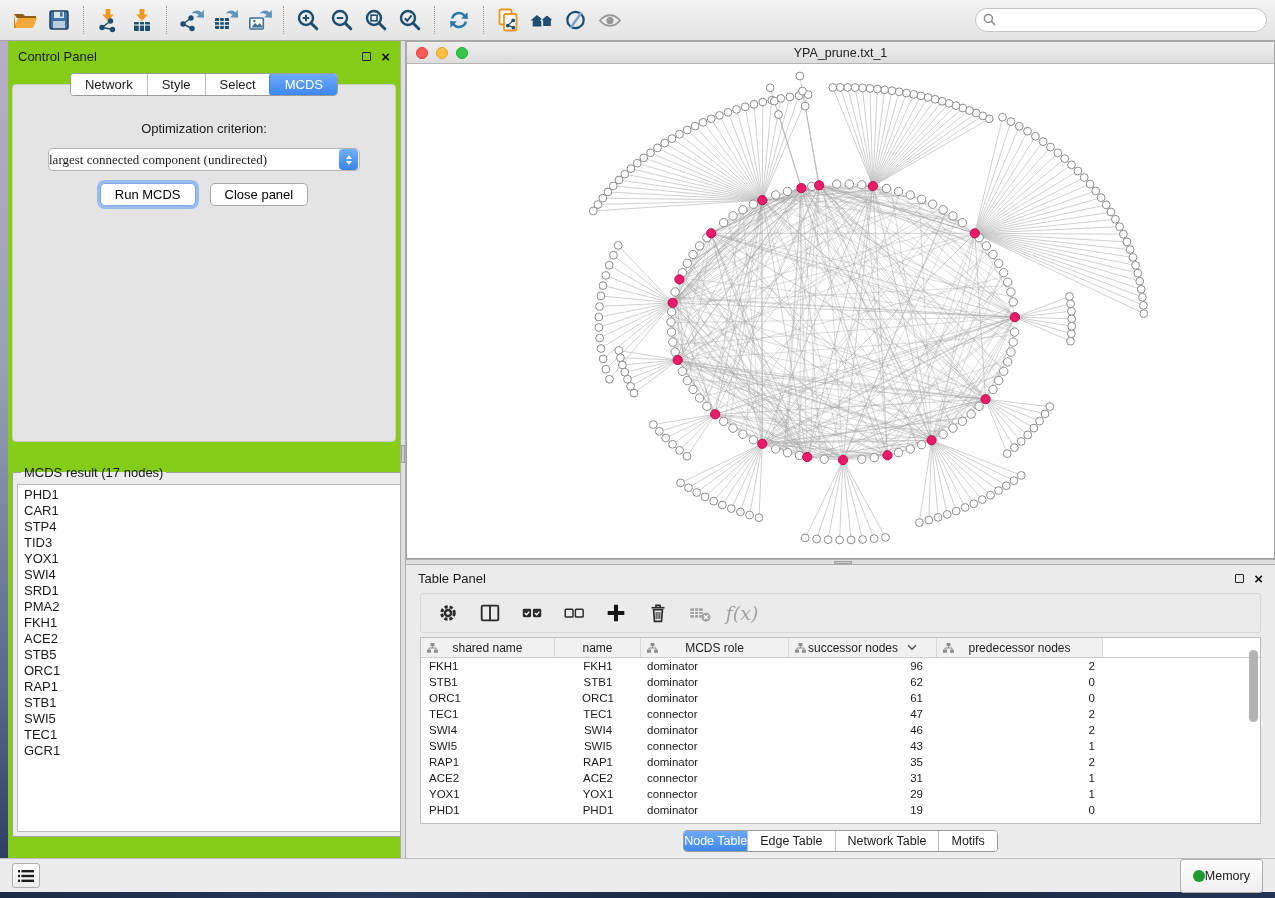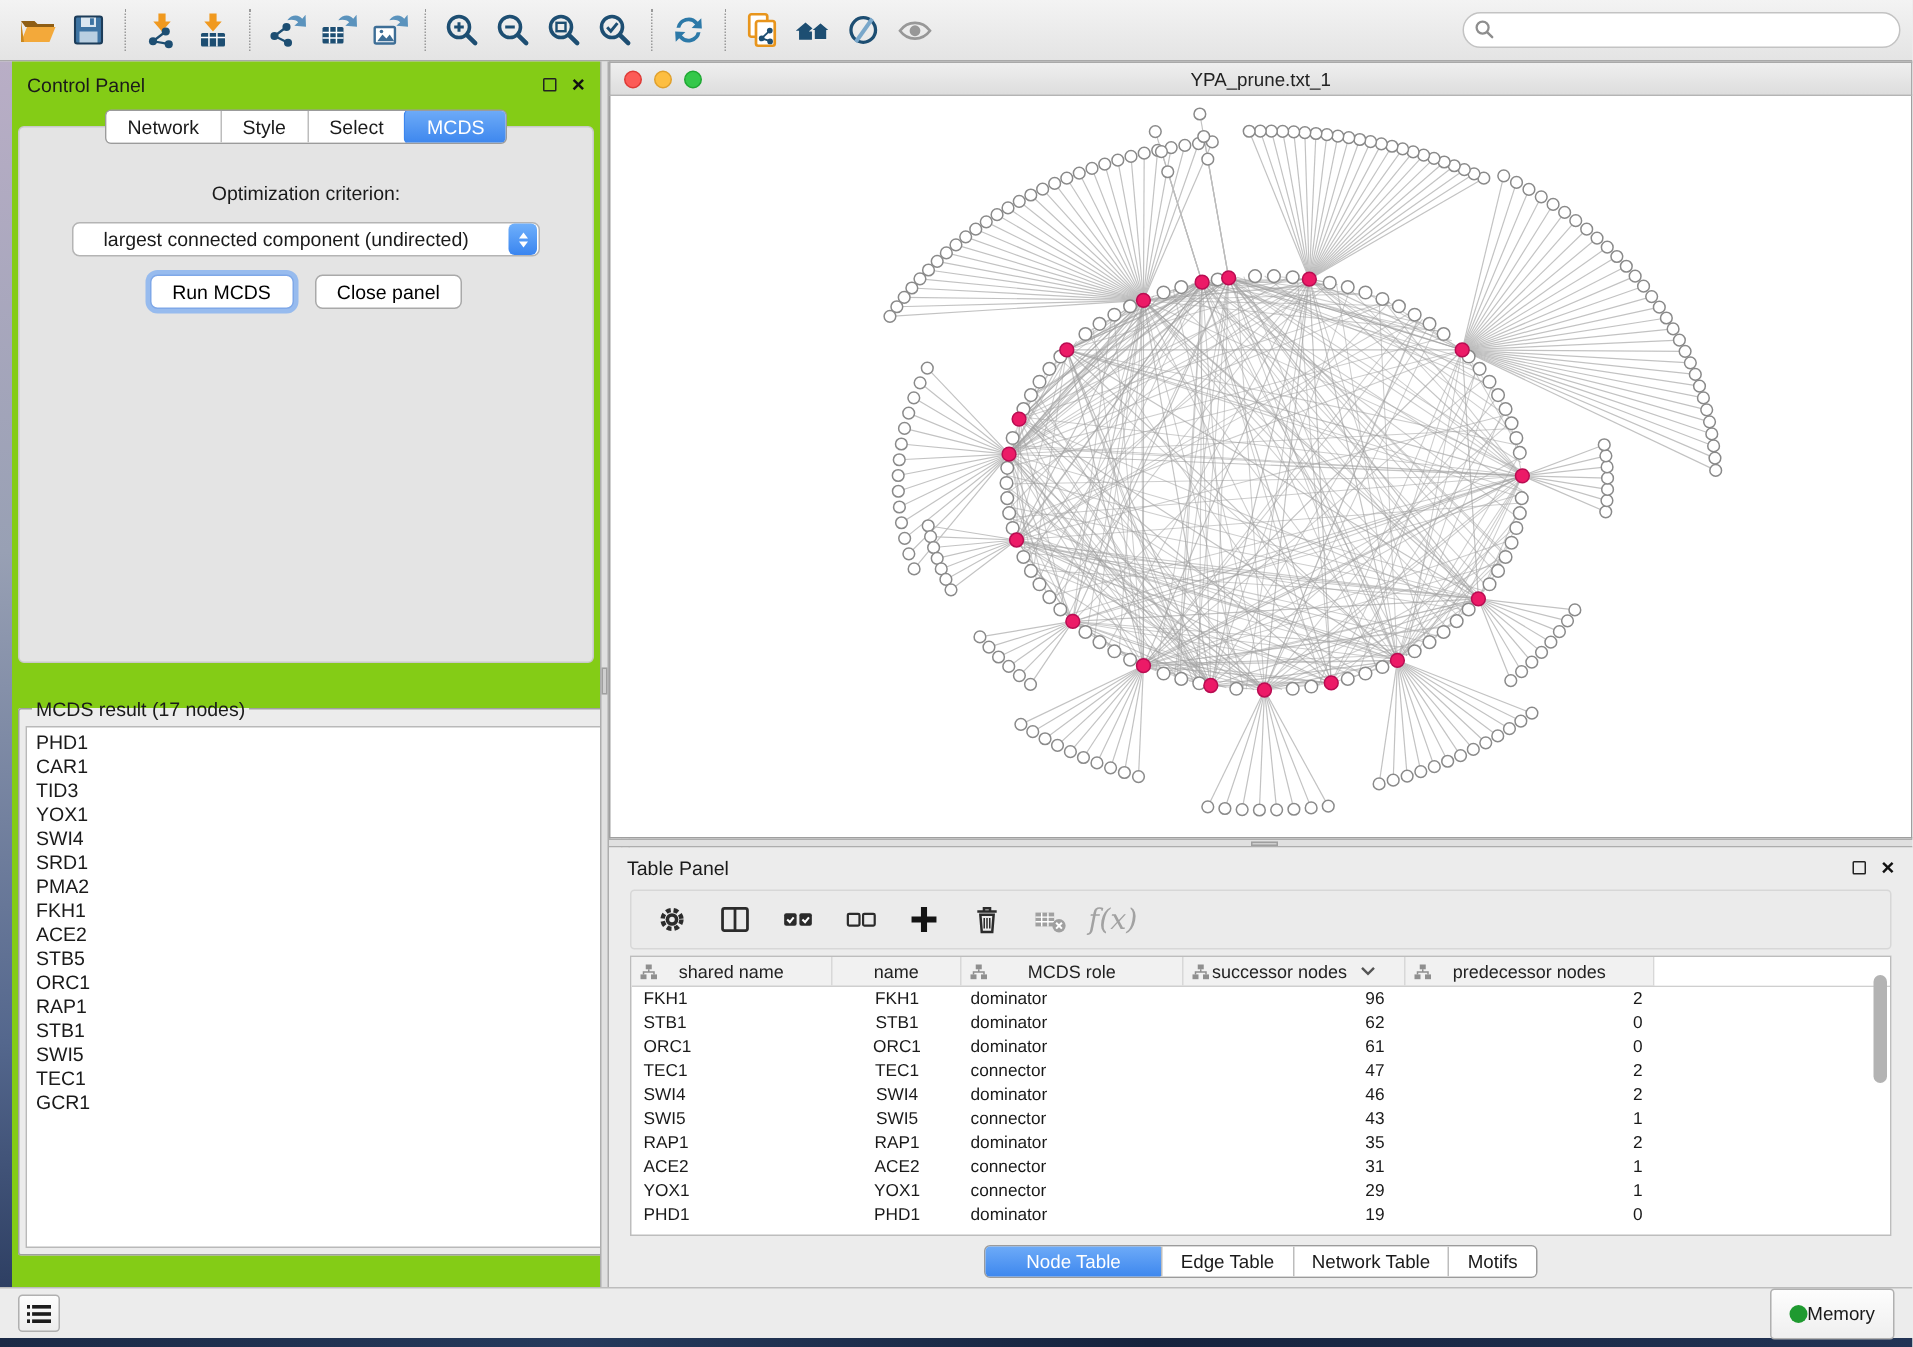--- a/index.html
+++ b/index.html
@@ -34,21 +34,21 @@
   .cp-tabs-row { position:relative; z-index:2; display:flex; justify-content:center; margin-top:2px; }
   .seg-group { display:inline-flex; background:#fff; border:1px solid #9b9b9b; border-radius:4px; overflow:hidden; }
   .seg { padding:3px 14px; font-size:13px; background:#fff; border-left:1px solid #bdbdbd; cursor:default; }
   .seg:first-child { border-left:none; }
   .seg.active { background:linear-gradient(#6facf8,#3c86ee); color:#fff; border-left-color:#3c86ee; border-radius:4px; margin:-1px; padding:4px 15px; }
   .cp-inner { position:relative; margin:-12px 4px 16px 4px; padding-top:12px; height:358px;
     background:#e4e4e4; border:1px solid #c9c9c9; border-radius:4px; }
   .opt-label { text-align:center; margin-top:24px; font-size:13px; }
   .select-box { margin:12px auto 0 auto; width:312px; height:23px; background:#fff; border:1px solid #b4b4b4; border-radius:5px;
     display:flex; align-items:center; position:relative; }
-  .select-text { flex:1; padding:0 20px; font-size:13px; white-space:nowrap; overflow:hidden; }
+  .select-text { flex:1; padding:0 0; font-size:13px; white-space:nowrap; overflow:hidden;font-family:Liberation Serif, serif; }
   .select-stepper { width:19px; height:21px; margin-right:1px; border-radius:4px; background:linear-gradient(#6fb0fb,#3a85f0);
     display:flex; flex-direction:column; align-items:center; justify-content:center; gap:2px; }
   .select-stepper i { display:block; width:0; height:0; border-left:3.5px solid transparent; border-right:3.5px solid transparent; }
   .chev-up { border-bottom:4px solid #fff; }
   .chev-dn { border-top:4px solid #fff; }
   .cp-buttons { display:flex; justify-content:center; gap:14px; margin-top:12px; }
   .btn { background:#fff; border:1px solid #a9a9a9; border-radius:5px; padding:3px 14px; font-size:13px; cursor:default; }
   .btn.focus-ring { box-shadow:0 0 0 3px rgba(100,160,245,.6); border-color:#7fa8e8; }
   .mcds-fieldset { position:absolute; left:4px; top:424px; width:408px; height:372px;
     border:1px solid #9f9f9f; border-radius:2px; padding:4px; background:#ececec; }
@@ -89,21 +89,21 @@
   .thead { display:flex; height:20px; background:#f1f1f1; border-bottom:1px solid #cfcfcf; }
   .th { display:flex; align-items:center; justify-content:center; gap:5px; border-right:1px solid #d8d8d8;
     font-size:12px; color:#222; position:relative; }
   .th .tree-ico { position:absolute; left:5px; top:4px; }
   .trow { display:flex; height:16px; }
   .td { font-size:11.5px; line-height:16px; white-space:nowrap; overflow:hidden; }
   .tscroll { position:absolute; right:2px; top:12px; width:9px; height:170px; }
   .tthumb { position:absolute; left:0; top:0; width:9px; height:72px; background:#b3b3b3; border-radius:5px; }
   .tp-tabs { display:flex; justify-content:center; margin-top:6px; }
   .tp-tabs .seg { font-size:12.5px; padding:3px 12px; }
-  .tp-tabs .seg.active { padding:4px 28px; }
+  .tp-tabs .seg.active { padding:4px 1px; }
 
   
   .status-bar { position:absolute; left:0; top:858px; width:1275px; height:34px; background:#ececec; border-top:1px solid #bdbdbd;
     display:flex; align-items:center; padding:0 12px; }
   .list-btn { width:28px; height:25px; background:linear-gradient(#fdfdfd,#ededed); border:1px solid #b0b0b0; border-radius:3px;
     display:flex; align-items:center; justify-content:center; }
   .memory-btn { margin-left:auto; height:34px; background:linear-gradient(#fdfdfd,#efefef); border:1px solid #b0b0b0; border-radius:3px;
     display:flex; align-items:center; gap:0; padding:0 12px; font-size:12.5px; }
   .mem-dot { width:12px; height:12px; border-radius:50%; background:#1f9a30; display:inline-block; }
 </style>
@@ -281,20 +281,21 @@
       <button class="btn focus-ring">Run MCDS</button>
       <button class="btn">Close panel</button>
     </div>
   </div>
   <fieldset class="mcds-fieldset">
     <legend>MCDS result (17 nodes)</legend>
     <div class="mcds-list">
       <div id="mcds-items">
           <div class="mcds-item">PHD1</div>
           <div class="mcds-item">CAR1</div>
+          <div class="mcds-item">STP4</div>
           <div class="mcds-item">TID3</div>
           <div class="mcds-item">YOX1</div>
           <div class="mcds-item">SWI4</div>
           <div class="mcds-item">SRD1</div>
           <div class="mcds-item">PMA2</div>
           <div class="mcds-item">FKH1</div>
           <div class="mcds-item">ACE2</div>
           <div class="mcds-item">STB5</div>
           <div class="mcds-item">ORC1</div>
           <div class="mcds-item">RAP1</div>

